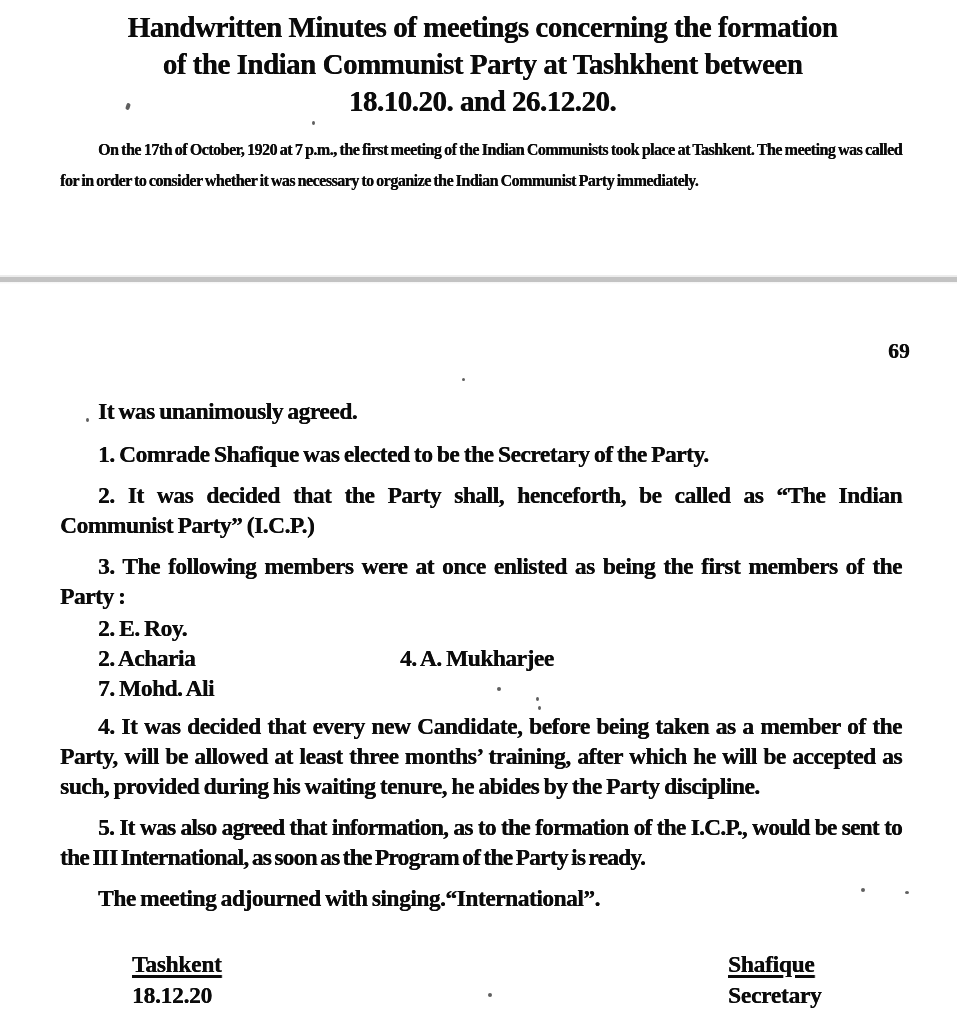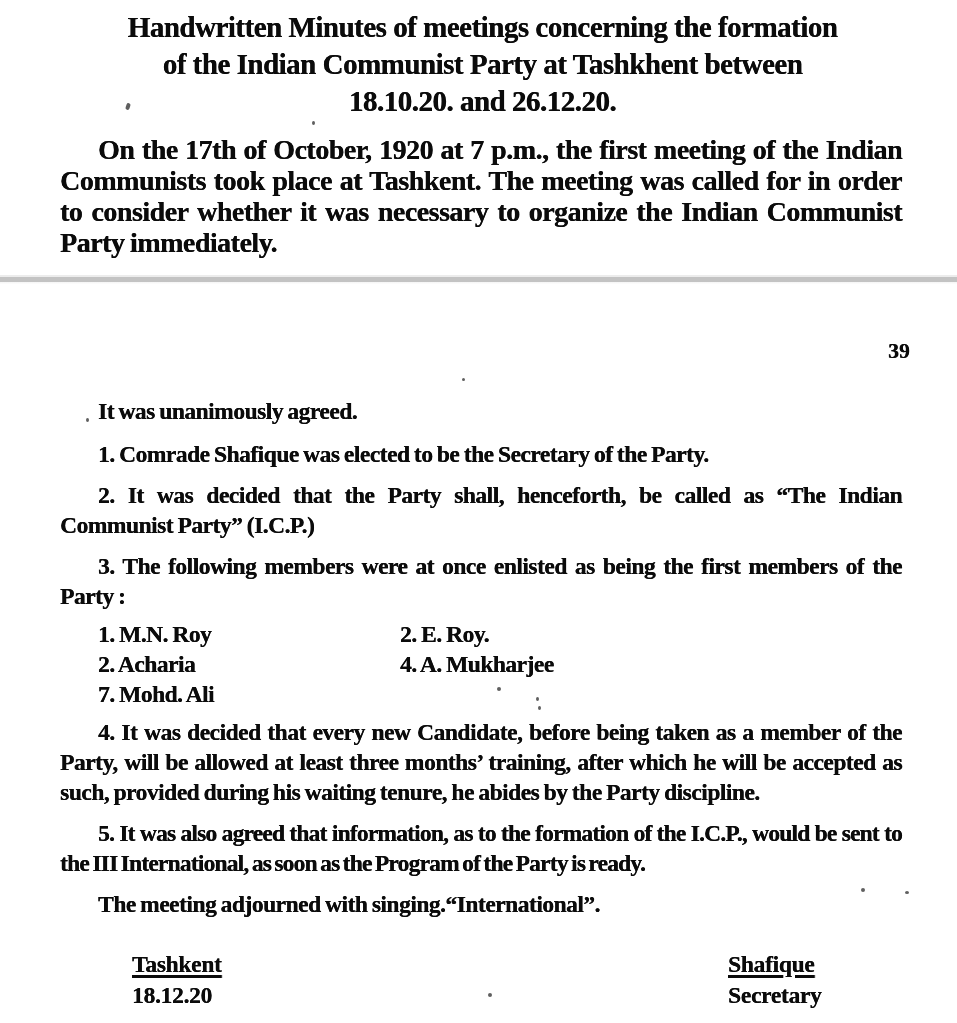--- a/index.html
+++ b/index.html
@@ -25,21 +25,21 @@
     letter-spacing: -0.5px;
     padding-left: 8px;
   }
 
   
   .intro {
     position: absolute;
     top: 134px; left: 60px;
     width: 842px;
     margin: 0;
-    font-size: 28px;
+    font-size: 16px;
     line-height: 31px;
     letter-spacing: -0.5px;
     word-spacing: -1px;
     text-align: justify;
     text-indent: 38px;
   }
 
   
   .divider {
     position: absolute;
@@ -74,21 +74,21 @@
     line-height: 30px;
     letter-spacing: -0.5px;
     word-spacing: -1px;
   }
   .body-block p {
     margin: 0 0 11px 0;
     text-align: justify;
     text-indent: 38px;
   }
   .body-block p.agreed { margin-bottom: 13px; text-align: left; }
-  .body-block p.item3  { margin-bottom: 8px; }
+  .body-block p.item3  { margin-bottom: 2px; }
   .body-block p.tight  { letter-spacing: -0.8px; word-spacing: -1.8px; }
   .body-block p.closing { text-align: left; margin-bottom: 0; }
 
   .members {
     margin: 0 0 8px 38px;
     line-height: 30px;
   }
   .members .mrow { display: flex; }
   .members .mc1 { width: 302px; flex: 0 0 302px; }
   .members .mc2 { flex: 1; }
@@ -127,32 +127,31 @@
     <div>Handwritten Minutes of meetings concerning the formation</div>
     <div>of the Indian Communist Party at Tashkhent between</div>
     <div>18.10.20. and 26.12.20.</div>
   </header>
 
   <p class="intro">On the 17th of October, 1920 at 7 p.m., the first meeting of the Indian Communists took place at Tashkent. The meeting was called for in order to consider whether it was necessary to organize the Indian Communist Party immediately.</p>
 
   <div class="divider"></div>
 
   <div class="running-head">
-    <span class="page-num">39</span>
+    <span class="page-num">69</span>
   </div>
 
   <div class="body-block">
     <p class="agreed">It was unanimously agreed.</p>
     <p class="item">1. Comrade Shafique was elected to be the Secretary of the Party.</p>
     <p class="item">2. It was decided that the Party shall, henceforth, be called as “The Indian Communist Party” (I.C.P.)</p>
     <p class="item item3">3. The following members were at once enlisted as being the first members of the Party :</p>
 
     <div class="members">
       <div class="mrow">
-        <span class="mc1">1. M.N. Roy</span>
         <span class="mc2">2. E. Roy.</span>
       </div>
       <div class="mrow">
         <span class="mc1">2. Acharia</span>
         <span class="mc2">4. A. Mukharjee</span>
       </div>
       <div class="mrow">
         <span class="mc1">7. Mohd. Ali</span>
       </div>
     </div>

